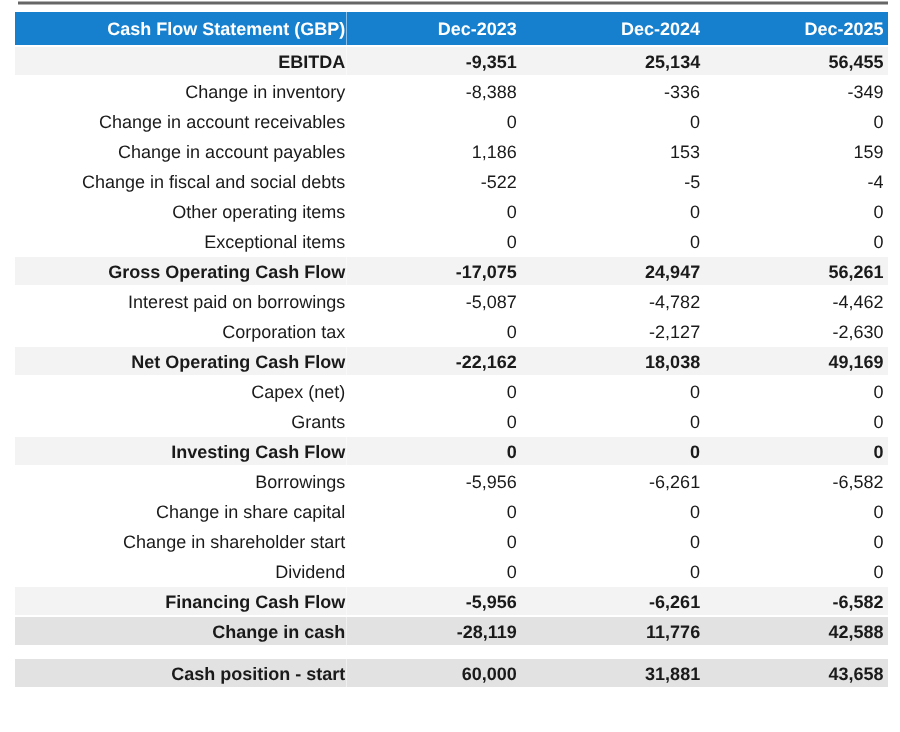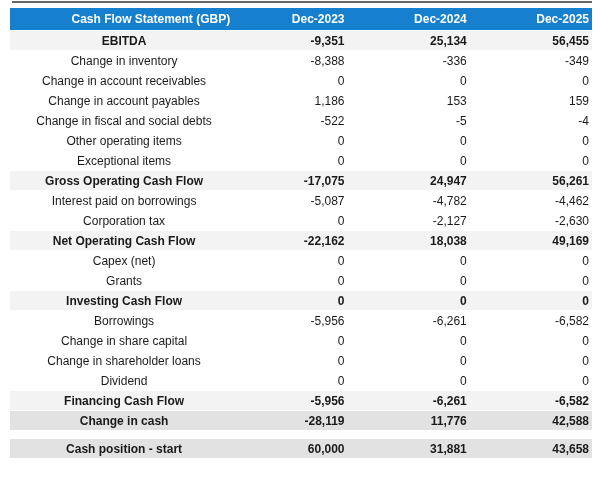--- a/index.html
+++ b/index.html
@@ -52,21 +52,21 @@
     padding-right: 3px;
   }
   tbody td {
     height: 17px;
     vertical-align: middle;
     border-bottom: 1px solid #ffffff;
     overflow: hidden;
     white-space: nowrap;
   }
   td.lbl {
-    text-align: center;
+    text-align: right;
     padding-left: 8px;
   }
   tr.normal td {
     background: #ffffff;
     font-weight: normal;
   }
   tr.subtotal td {
     background: var(--subtotal-bg, #f3f3f3);
     font-weight: bold;
   }
@@ -191,21 +191,21 @@
           <td class="num">-6,261</td>
           <td class="num">-6,582</td>
         </tr>
         <tr class="normal">
           <td class="lbl">Change in share capital</td>
           <td class="num">0</td>
           <td class="num">0</td>
           <td class="num">0</td>
         </tr>
         <tr class="normal">
-          <td class="lbl">Change in shareholder loans</td>
+          <td class="lbl">Change in shareholder start</td>
           <td class="num">0</td>
           <td class="num">0</td>
           <td class="num">0</td>
         </tr>
         <tr class="normal">
           <td class="lbl">Dividend</td>
           <td class="num">0</td>
           <td class="num">0</td>
           <td class="num">0</td>
         </tr>

